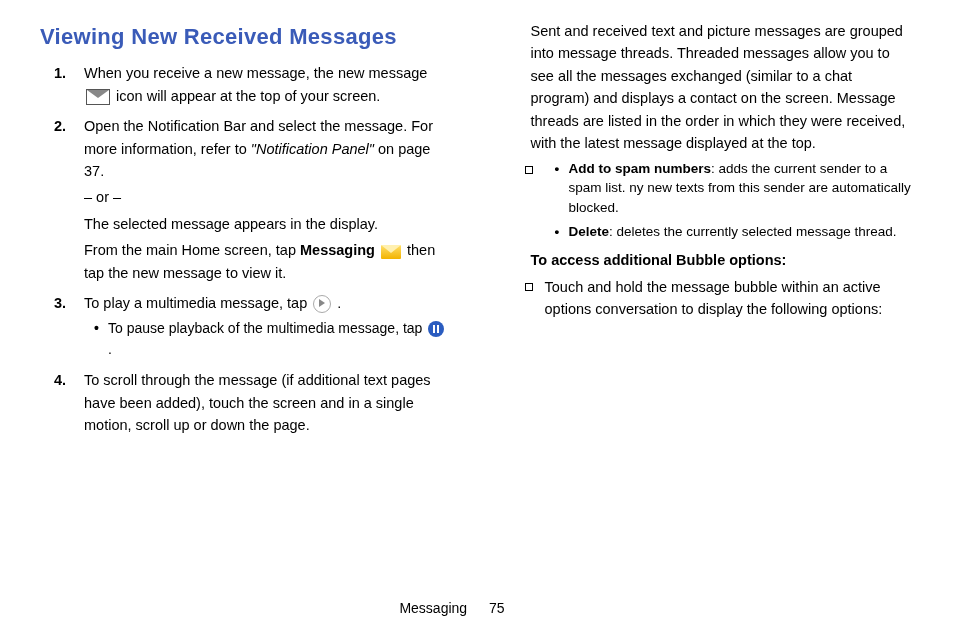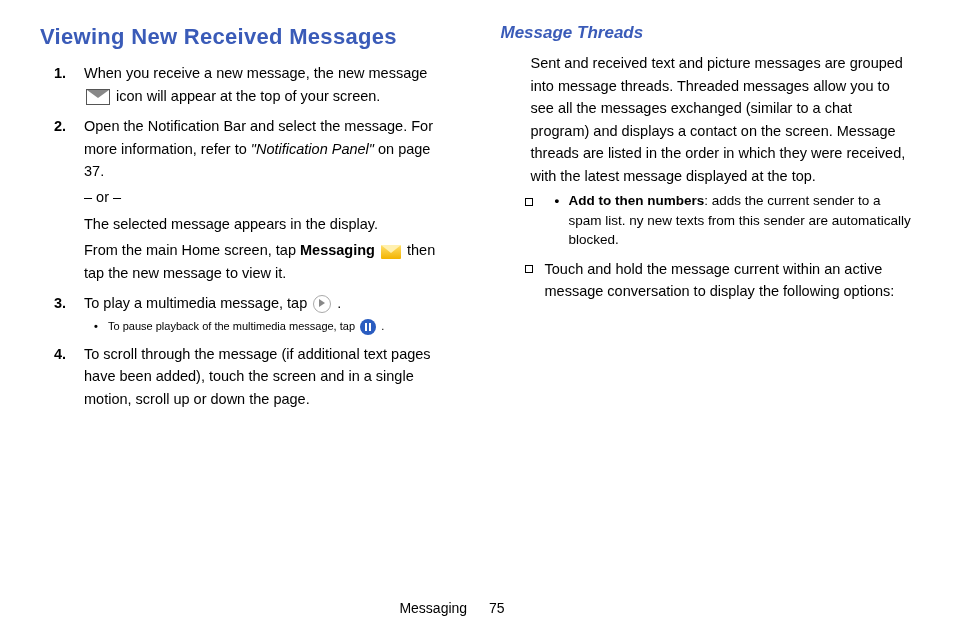--- a/index.html
+++ b/index.html
@@ -136,21 +136,21 @@
   .pause-icon::before { left: 5px; }
   .pause-icon::after { right: 5px; }
   ul.dot {
     list-style: none;
     padding-left: 14px;
     margin: 3px 0;
   }
   ul.dot > li {
     position: relative;
     padding-left: 10px;
-    font-size: 11px;
+    font-size: 14px;
     margin: 3px 0;
   }
   ul.dot > li::before {
     content: "•";
     position: absolute;
     left: -4px;
     font-weight: 900;
   }
   ul.square {
     list-style: none;
@@ -244,37 +244,40 @@
 
       <li>
         <span class="num">4.</span>
         <span>To scroll through the message (if additional text pages have been added), touch the screen and in a single motion, scroll up or down the page.</span>
       </li>
 
     </ol>
   </div>
 
   <div class="col">
-    <h2 class="sub">Message Threads</h2>
 
     <div class="indent-block">Sent and received text and picture messages are grouped into message threads. Threaded messages allow you to see all the messages exchanged (similar to a chat program) and displays a contact on the screen. Message threads are listed in the order in which they were received, with the latest message displayed at the top.</div>
 
     <ul class="square">
       <li>
         <ul class="subdot">
           <li>
-            <span class="bold">Add to then numbers</span><span>: adds the current sender to a spam list. ny new texts from this sender are automatically blocked.</span>
+            <span class="bold">Add to spam numbers</span><span>: adds the current sender to a spam list. ny new texts from this sender are automatically blocked.</span>
+          </li>
+          <li>
+            <span class="bold">Delete</span><span>: deletes the currently selected message thread.</span>
           </li>
         </ul>
       </li>
     </ul>
 
+    <div class="indent-block bold">To access additional Bubble options:</div>
     <ul class="square">
       <li>
-        <span>Touch and hold the message current within an active message conversation to display the following options:</span>
+        <span>Touch and hold the message bubble within an active options conversation to display the following options:</span>
         <ul class="subdot">
         </ul>
       </li>
     </ul>
   </div>
 
 </div>
 
 <div class="footer">
   <span class="chap">Messaging</span>

